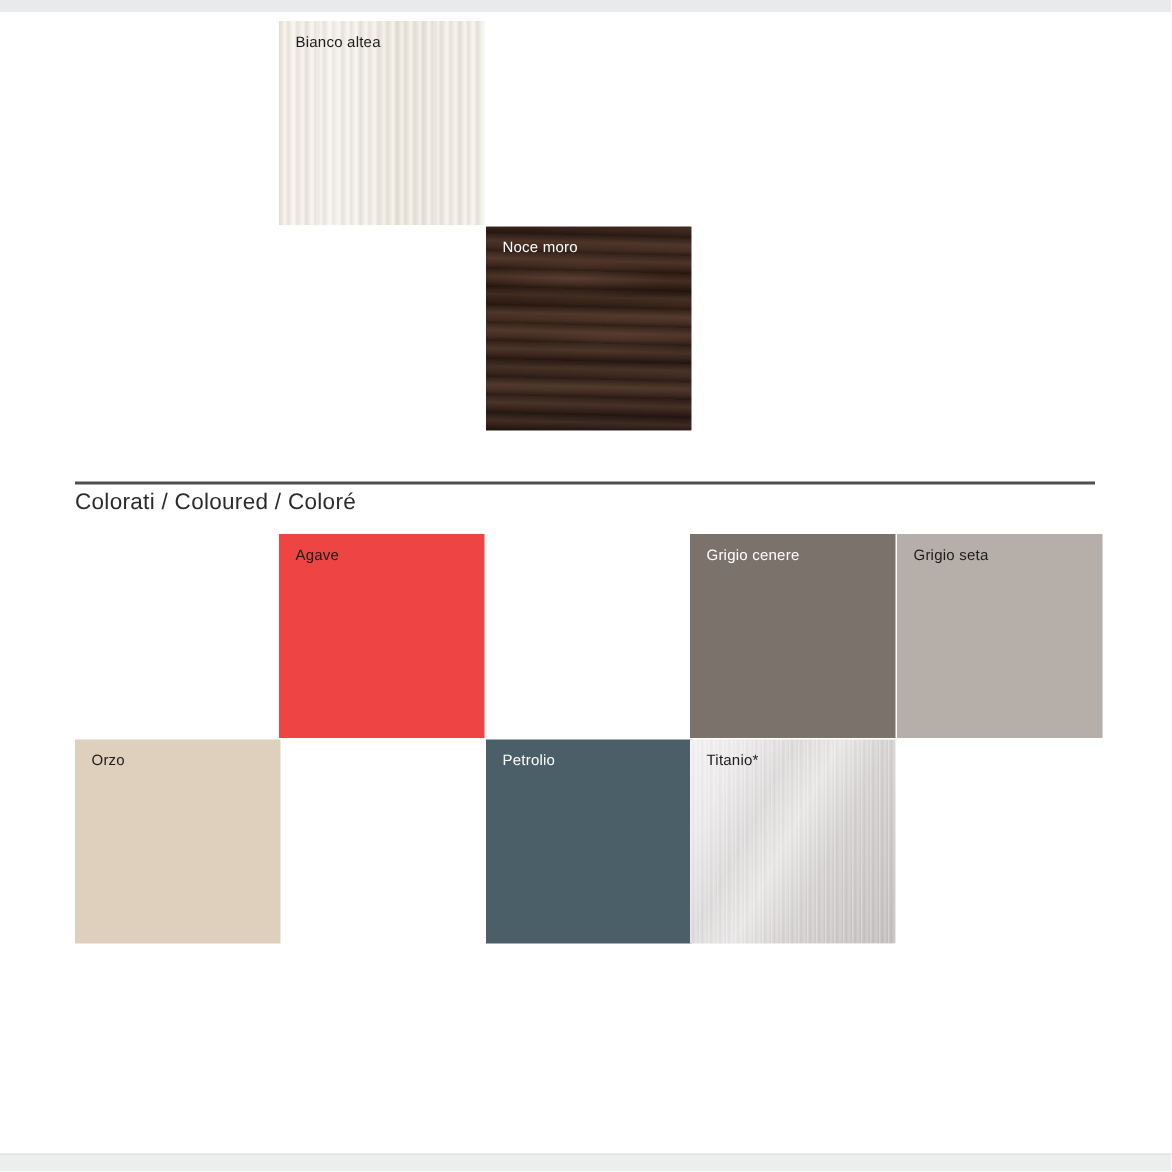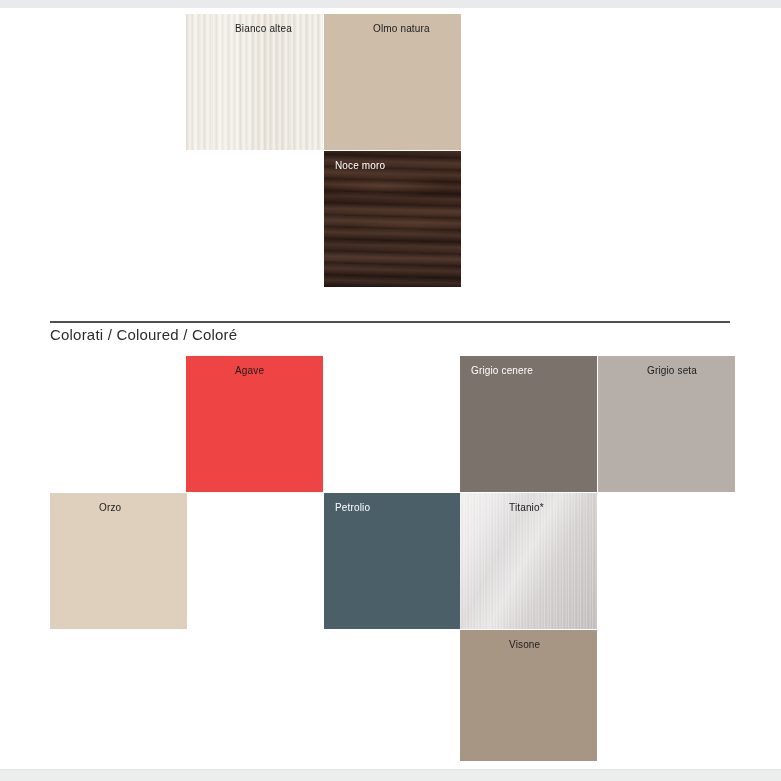--- a/index.html
+++ b/index.html
@@ -48,21 +48,21 @@
   .swatch-label {
     position: absolute;
     left: 11px;
     top: 9px;
     font-size: 10px;
     line-height: 12px;
     letter-spacing: 0.15px;
     white-space: nowrap;
     z-index: 5;
   }
-  .lbl-dark  { color: #1c1c1c; padding-left: 38px; }
+  .lbl-dark  { color: #1c1c1c; }
   .lbl-light { color: #ffffff; }
 
   
   .tex {
     position: absolute;
     left: 0; top: 0; right: 0; bottom: 0;
   }
 
   
   .t-bianco {
@@ -136,24 +136,20 @@
 
   <div class="edge-band top"></div>
 
   <div class="grid">
 
     <div class="swatch" style="left:186px; top:14px;">
       <div class="tex t-bianco"></div>
       <div class="swatch-label lbl-dark">Bianco altea</div>
     </div>
 
-    <div class="swatch" style="left:324px; top:14px;">
-      <div class="tex t-olmo"></div>
-      <div class="swatch-label lbl-dark">Olmo natura</div>
-    </div>
 
 
     <div class="swatch" style="left:324px; top:151px;">
       <div class="tex t-noce-m"></div>
       <div class="swatch-label lbl-light">Noce moro</div>
     </div>
 
     <div style="position:absolute; left:50px; top:321px; width:680px; height:1.5px; background:#4f4f4f;"></div>
     <div style="position:absolute; left:50px; top:328px; font-size:15px; line-height:14px;
                 letter-spacing:0.2px; color:#2b2b2b; white-space:nowrap;">Colorati / Coloured / Coloré</div>
@@ -181,22 +177,18 @@
     <div class="swatch" style="left:324px; top:493px; background:#4b5f68;">
       <div class="tex t-flat"></div>
       <div class="swatch-label lbl-light">Petrolio</div>
     </div>
 
     <div class="swatch" style="left:460px; top:493px;">
       <div class="tex t-titanio"></div>
       <div class="swatch-label lbl-dark">Titanio*</div>
     </div>
 
-    <div class="swatch" style="left:460px; top:630px; height:131px; background:#a89684;">
-      <div class="tex t-flat"></div>
-      <div class="swatch-label lbl-dark">Visone</div>
-    </div>
 
   </div>
 
   <div class="edge-band bottom"></div>
 
 </div>
 
 </body></html>

